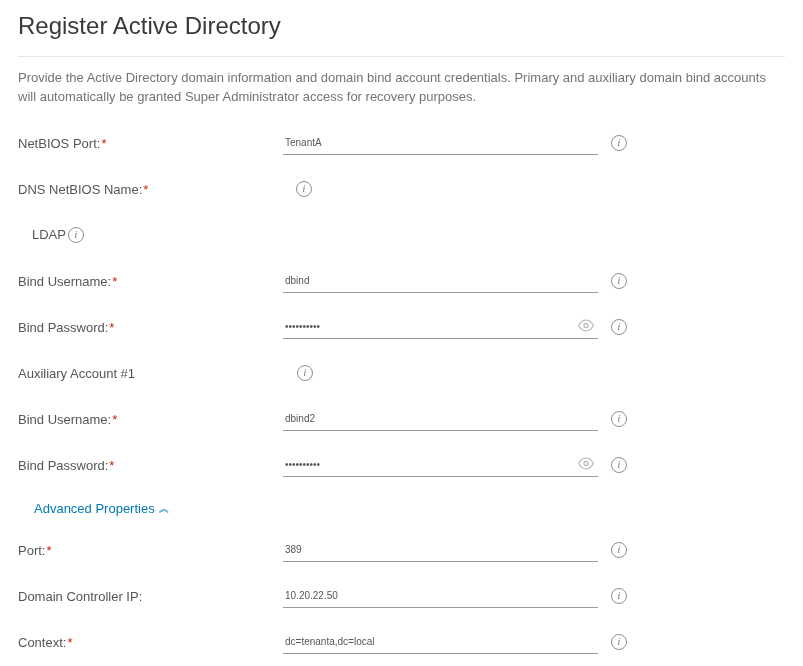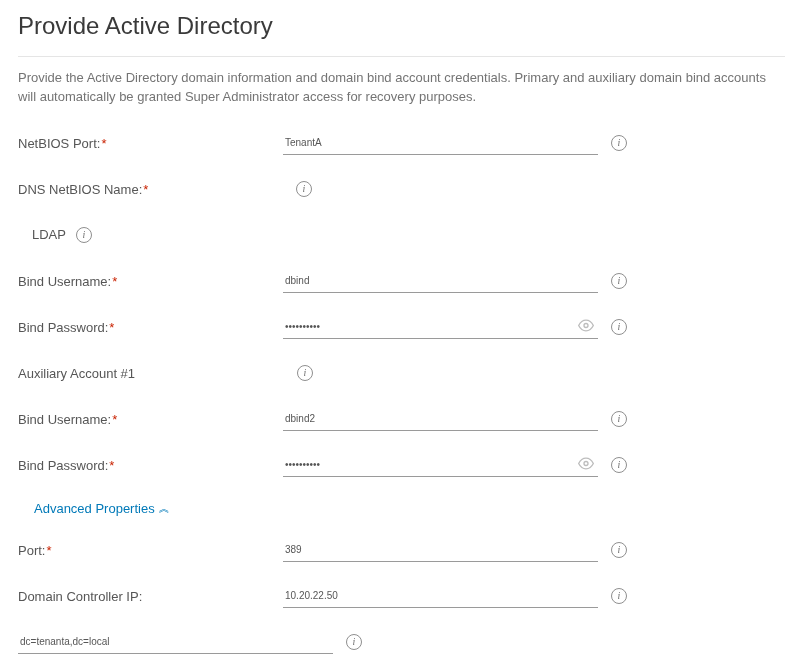--- a/index.html
+++ b/index.html
@@ -88,21 +88,21 @@
       font-size: 10px;
       font-style: italic;
       font-family: Georgia, serif;
       color: #707070;
       cursor: pointer;
     }
     .static-value {
       color: #565656;
       padding: 6px 2px 6px 14px;
       display: inline-flex;
-      gap: 10px;
+      gap: 2px;
     }
     .aux-info-wrap {
       padding-left: 14px;
     }
     .collapse-toggle {
       color: #0079b8;
       font-weight: 500;
       cursor: pointer;
       display: inline-flex;
       align-items: center;
@@ -112,21 +112,21 @@
     .caret-up {
       font-size: 11px;
       line-height: 1;
     }
   </style>
 </head>
 <body>
 
 
 
-<h1 class="page-title">Provide Active Directory</h1>
+<h1 class="page-title">Register Active Directory</h1>
 
 <hr class="divider">
 
 <p class="description">Provide the Active Directory domain information and domain bind account credentials. Primary and auxiliary domain bind accounts will automatically be granted Super Administrator access for recovery purposes.</p>
 
 
 <div class="form-row">
   <div class="form-label">
     <span>NetBIOS Port:</span><span class="required-asterisk">*</span>
   </div>
@@ -261,20 +261,23 @@
   <div class="input-wrap">
     <input type="text" class="text-input" value="10.20.22.50" style="">
   </div>
   <div class="info-icon-wrap">
     <span class="info-icon">i</span>
   </div>
 </div>
 
 
 <div class="form-row">
+  <div class="form-label">
+    <span>Context:</span><span class="required-asterisk">*</span>
+  </div>
   <div class="input-wrap">
     <input type="text" class="text-input" value="dc=tenanta,dc=local" style="">
   </div>
   <div class="info-icon-wrap">
     <span class="info-icon">i</span>
   </div>
 </div>
 
 
 

